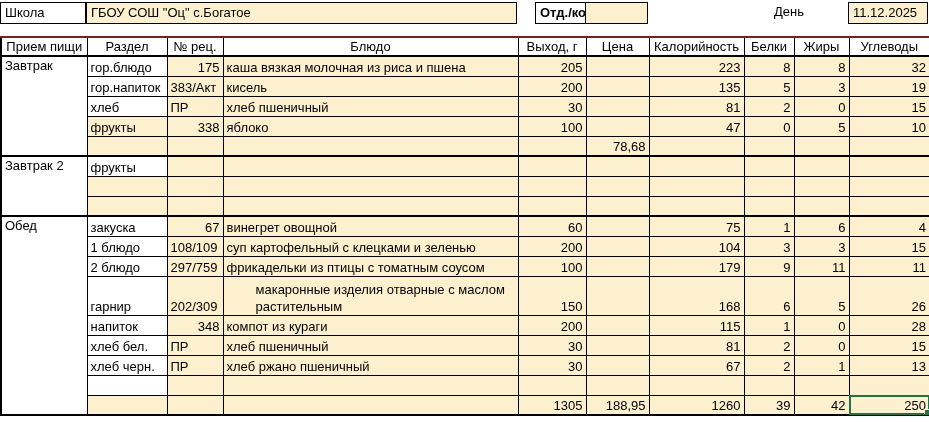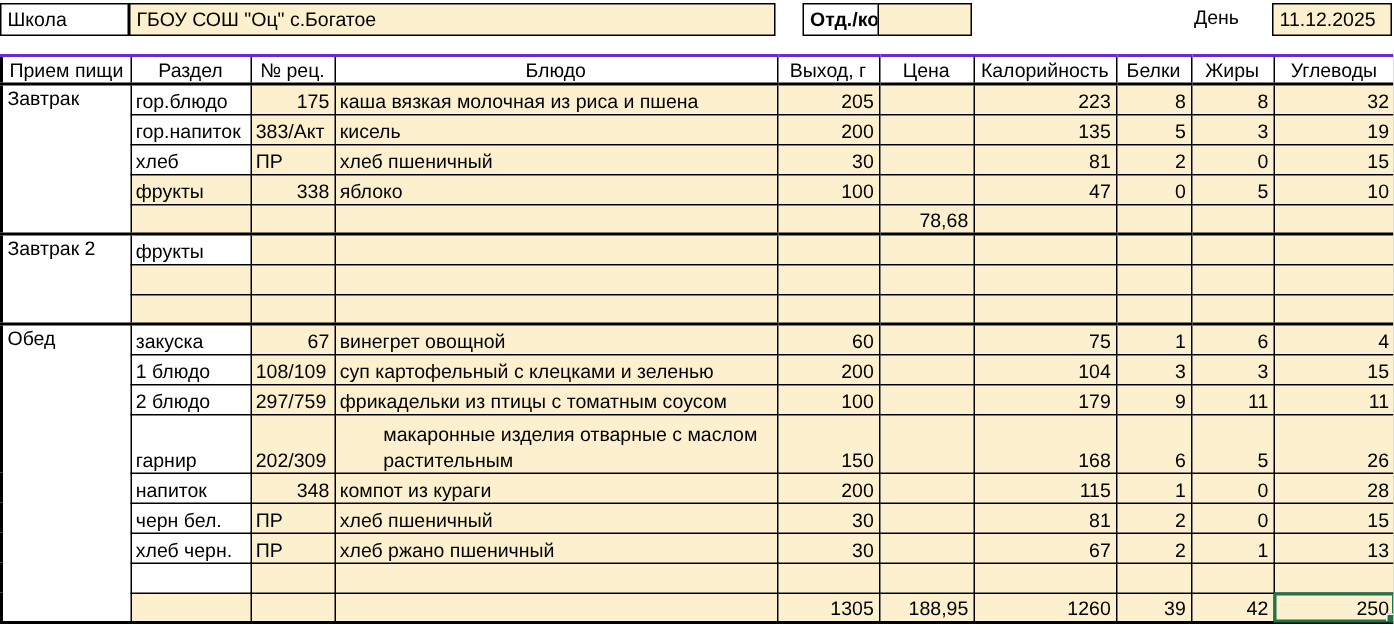--- a/index.html
+++ b/index.html
@@ -7,21 +7,21 @@
   .sheet { position:relative; width:929px; height:422px; background:#fff; font-size:13px; overflow:hidden; }
 
   
   .tb-cell { position:absolute; top:2px; height:22px; border:1px solid #000; padding:2px 4px; line-height:16px; white-space:nowrap; overflow:hidden; background:#fff; }
   .tb-plain { position:absolute; top:2px; height:22px; padding:2px 4px; line-height:16px; white-space:nowrap; }
   .beige-bg { background:#FCF0CE; }
 
   
   table.menu { position:absolute; left:0; top:36px; width:929px; border-collapse:collapse; table-layout:fixed; border:2px solid #000; }
   th, td { border:1px solid #000; padding:0 3px; height:20px; overflow:hidden; white-space:nowrap; vertical-align:bottom; line-height:17px; font-weight:400; }
-  thead th { border-top:2px solid #6d28d9; border-bottom:2px solid #000; text-align:center; height:19px; vertical-align:middle; background:#fff; }
+  thead th { border-top:2px solid #7f1d1d; border-bottom:2px solid #000; text-align:center; height:19px; vertical-align:middle; background:#fff; }
   tr.section-start > td { border-top:2px solid #000; }
   td.meal { vertical-align:top; background:#fff; text-align:left;margin-left:23px; }
   td.beige { background:#FCF0CE; }
   td.num { text-align:right; }
   tr.tall td { height:39px; }
   tr.tall td.dish-cell { white-space:normal;padding-left:32px; }
   td.selected { outline:2px solid #217346; outline-offset:-2px; position:relative; }
   .fill-handle { position:absolute; right:0; bottom:0; width:5px; height:5px; background:#217346; border-left:1px solid #fff; border-top:1px solid #fff; }
 </style>
 </head>
@@ -34,21 +34,21 @@
   </div>
   <div class="tb-cell beige-bg" style="left:86px; width:431px;">
     <span>ГБОУ СОШ "Оц" с.Богатое</span>
   </div>
   <div class="tb-cell" style="left:535px; width:68px;font-weight:bold;">
     <span>Отд./корп</span>
   </div>
   <div class="tb-cell beige-bg" style="left:585px; width:63px;">
     <span></span>
   </div>
-  <div class="tb-plain" style="left:748px; width:82px; text-align:right;">
+  <div class="tb-plain" style="left:748px; width:82px; text-align:center;">
     <span>День</span>
   </div>
   <div class="tb-cell beige-bg" style="left:848px; width:80px; ">
     <span>11.12.2025</span>
   </div>
 
   <table class="menu">
     <colgroup>
       <col style="width:86px">
         <col style="width:80px">
@@ -216,21 +216,21 @@
           <td class="beige num"><span>348</span></td>
           <td class="beige dish-cell"><span>компот из кураги</span></td>
           <td class="beige num"><span>200</span></td>
           <td class="beige num"><span></span></td>
           <td class="beige num"><span>115</span></td>
           <td class="beige num"><span>1</span></td>
           <td class="beige num"><span>0</span></td>
           <td class="beige num"><span>28</span></td>
         </tr>
         <tr>
-          <td><span>черн бел.</span></td>
+          <td><span>хлеб бел.</span></td>
           <td class="beige"><span>ПР</span></td>
           <td class="beige dish-cell"><span>хлеб пшеничный</span></td>
           <td class="beige num"><span>30</span></td>
           <td class="beige num"><span></span></td>
           <td class="beige num"><span>81</span></td>
           <td class="beige num"><span>2</span></td>
           <td class="beige num"><span>0</span></td>
           <td class="beige num"><span>15</span></td>
         </tr>
         <tr>

